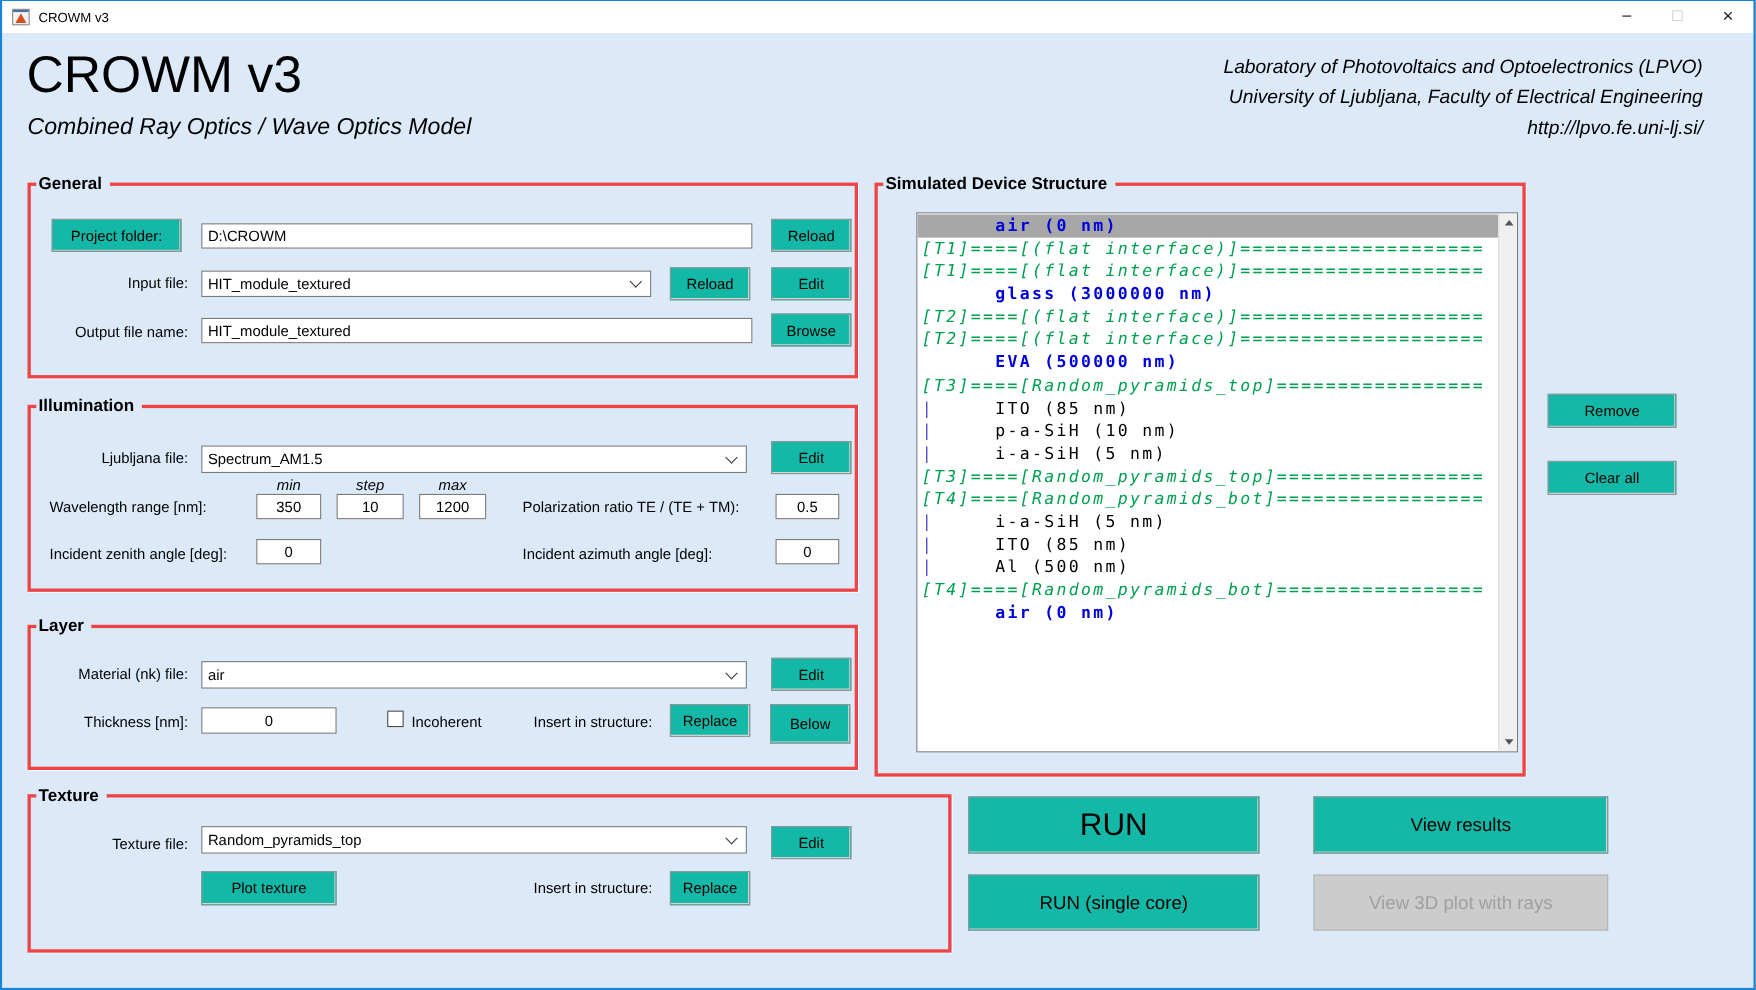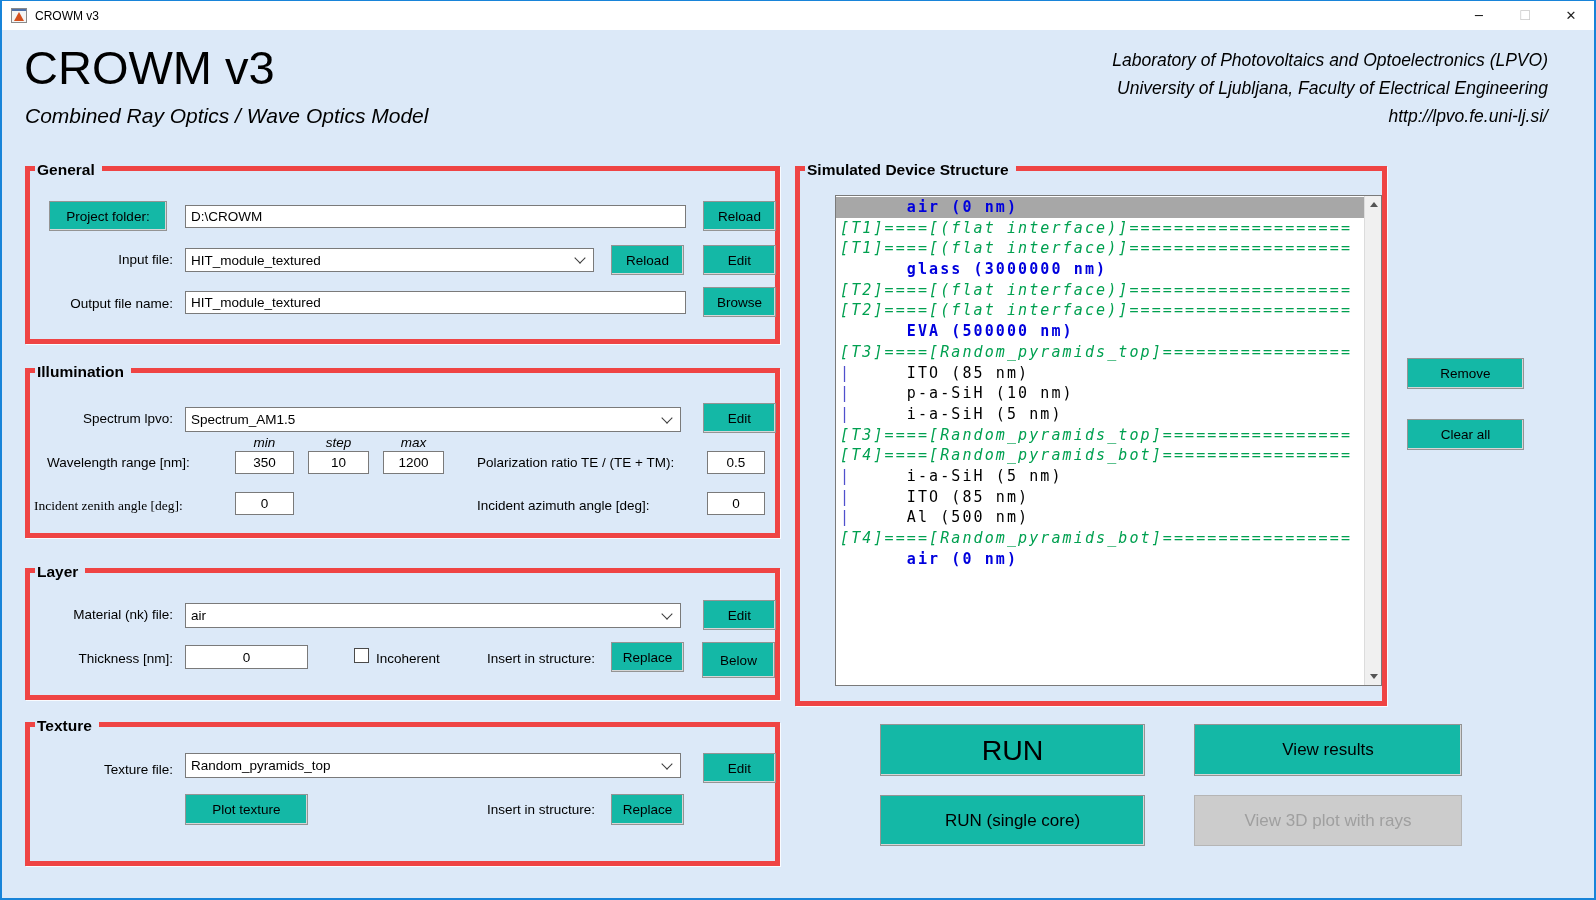--- a/index.html
+++ b/index.html
@@ -20,21 +20,21 @@
   .win-controls { position:absolute; right:0; top:0; height:29px; display:flex; }
   .win-btn { width:46px; height:29px; display:flex; align-items:center; justify-content:center;
     font-size:13px; color:#222; font-family:"DejaVu Sans", sans-serif; }
   .win-btn.disabled { color:#c9c9c9; }
   
   .body { position:relative; width:100%; height:868px; background:#dce9f8; }
   .h-title { position:absolute; left:22px; top:10px; font-size:47px; color:#000; letter-spacing:0px; }
   .h-sub   { position:absolute; left:23px; top:74px; font-size:21px; font-style:italic; color:#000; }
   .h-org   { position:absolute; right:46px; top:16px; text-align:right; font-style:italic; font-size:17.5px; line-height:28px; color:#000; }
   
-  .panel { position:absolute; border:5px solid #ef4444; box-shadow:1px 1px 0 #f8fbff; }
+  .panel { position:absolute; border:3px solid #ef4444; box-shadow:1px 1px 0 #f8fbff; }
   .panel-title { position:absolute; top:-11px; left:5px; background:#dce9f8; padding:0 7px 0 2px;
     font-size:15.5px; font-weight:bold; color:#000; line-height:20px; }
   
   .btn { position:absolute; background:#14b8a6; border:1px solid #949494;
     box-shadow:inset -1px -1px 0 #d6d6d6; display:flex; align-items:center; justify-content:center;
     font-size:13.5px; color:#000; cursor:pointer; }
   .btn.disabled { background:#cccccc; color:#9f9f9f; border-color:#b5b5b5; box-shadow:none; }
   .tf { position:absolute; background:#fff; border:1px solid #7a7a7a; font-size:13.5px; color:#000;
     padding:2px 5px; display:flex; align-items:center; }
   .tf.center { justify-content:center; }
@@ -103,40 +103,40 @@
       <div class="btn" style="left:581px; top:74px; width:73px; height:30px;">Reload</div>
       <div class="btn" style="left:673px; top:74px; width:73px; height:30px;">Edit</div>
 
       <div class="lbl r" style="top:125px;">Output file name:</div>
       <div class="tf" style="left:155px; top:120px; width:501px; height:23px;">HIT_module_textured</div>
       <div class="btn" style="left:673px; top:116px; width:73px; height:30px;">Browse</div>
     </div>
 
     <div class="panel" style="left:23px; top:338px; width:755px; height:170px;">
       <span class="panel-title">Illumination</span>
-      <div class="lbl r" style="top:38px;">Spectrum lpvo:</div>
+      <div class="lbl r" style="top:38px;">Ljubljana file:</div>
       <div class="combo" style="left:155px; top:34px; width:496px; height:25px;gap:28px;">
         <span>Spectrum_AM1.5</span>
         <span class="chev"></span>
       </div>
       <div class="btn" style="left:673px; top:30px; width:73px; height:30px;">Edit</div>
 
       <div class="lbl i" style="left:199px; top:62px; width:71px;">min</div>
       <div class="lbl i" style="left:273px; top:62px; width:71px;">step</div>
       <div class="lbl i" style="left:348px; top:62px; width:71px;">max</div>
 
       <div class="lbl" style="left:17px; top:82px;">Wavelength range [nm]:</div>
       <div class="tf center" style="left:205px; top:78px; width:59px; height:23px;">350</div>
       <div class="tf center" style="left:278px; top:78px; width:61px; height:23px;">10</div>
       <div class="tf center" style="left:353px; top:78px; width:61px; height:23px;">1200</div>
 
       <div class="lbl" style="left:447px; top:82px;">Polarization ratio TE / (TE + TM):</div>
       <div class="tf center" style="left:677px; top:78px; width:58px; height:23px;">0.5</div>
 
-      <div class="lbl" style="left:4px; top:125px;font-family:Liberation Serif, serif;">Incident zenith angle [deg]:</div>
+      <div class="lbl" style="left:17px; top:125px;">Incident zenith angle [deg]:</div>
       <div class="tf center" style="left:205px; top:119px; width:59px; height:23px;">0</div>
 
       <div class="lbl" style="left:447px; top:125px;">Incident azimuth angle [deg]:</div>
       <div class="tf center" style="left:677px; top:119px; width:58px; height:23px;">0</div>
     </div>
 
     <div class="panel" style="left:23px; top:538px; width:755px; height:132px;">
       <span class="panel-title">Layer</span>
       <div class="lbl r" style="top:34px;">Material (nk) file:</div>
       <div class="combo" style="left:155px; top:30px; width:496px; height:25px;">
@@ -147,21 +147,21 @@
 
       <div class="lbl r" style="top:78px;">Thickness [nm]:</div>
       <div class="tf center" style="left:155px; top:72px; width:123px; height:24px;">0</div>
       <div class="cb" style="left:324px; top:75px;"></div>
       <div class="lbl" style="left:346px; top:78px;">Incoherent</div>
       <div class="lbl" style="left:457px; top:78px;">Insert in structure:</div>
       <div class="btn" style="left:581px; top:69px; width:73px; height:30px;">Replace</div>
       <div class="btn" style="left:672px; top:69px; width:73px; height:36px;text-align:center;">Below</div>
     </div>
 
-    <div class="panel" style="left:23px; top:692px; width:755px; height:144px;">
+    <div class="panel" style="left:23px; top:692px; width:840px; height:144px;">
       <span class="panel-title">Texture</span>
       <div class="lbl r" style="top:35px;">Texture file:</div>
       <div class="combo" style="left:155px; top:26px; width:496px; height:25px;">
         <span>Random_pyramids_top</span>
         <span class="chev"></span>
       </div>
       <div class="btn" style="left:673px; top:26px; width:73px; height:30px;">Edit</div>
 
       <div class="btn" style="left:155px; top:67px; width:123px; height:31px;">Plot texture</div>
       <div class="lbl" style="left:457px; top:75px;">Insert in structure:</div>

